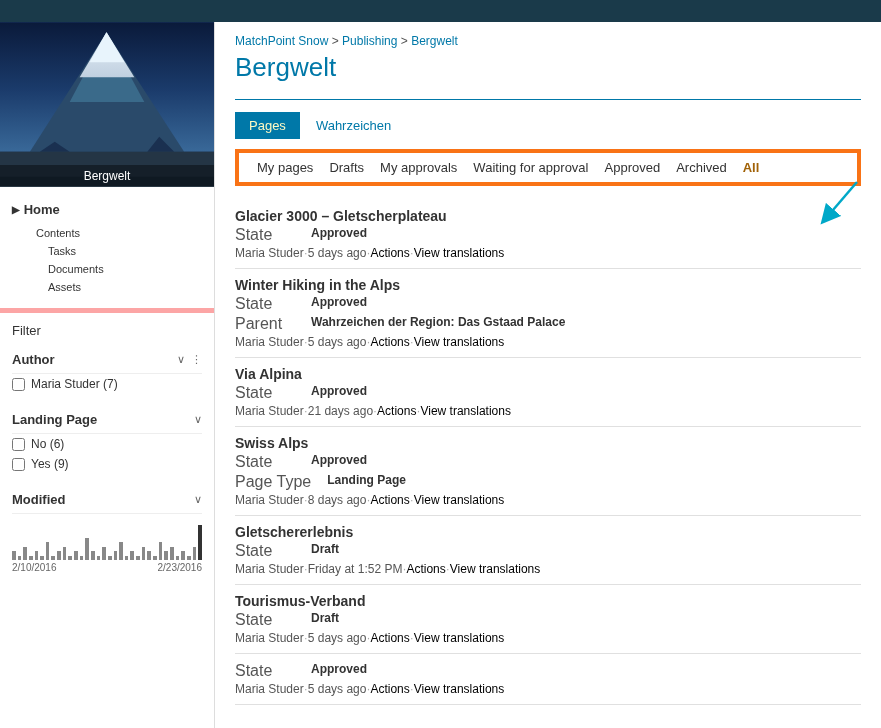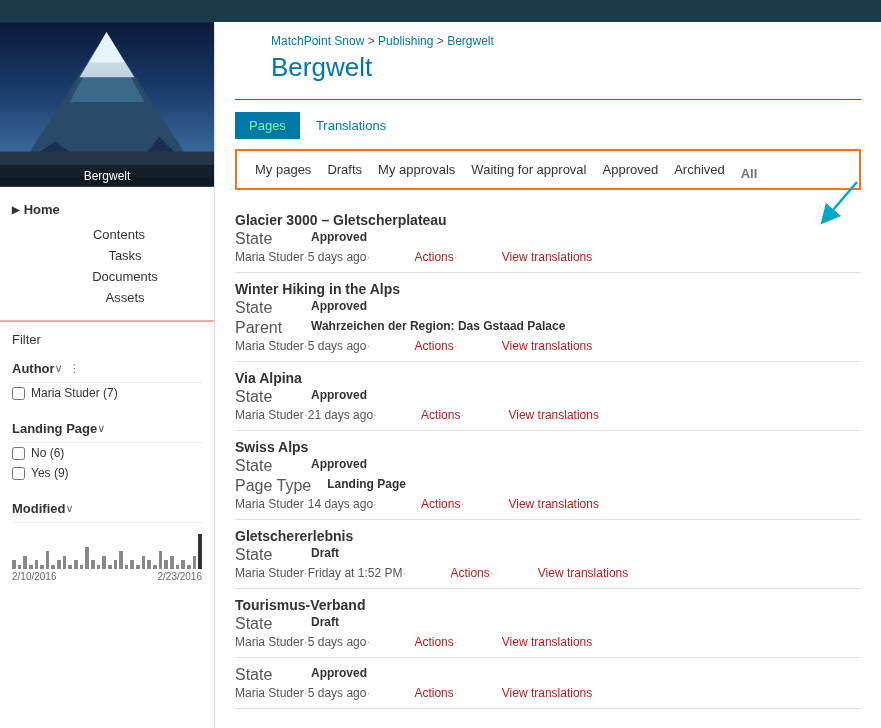--- a/index.html
+++ b/index.html
@@ -12,68 +12,68 @@
     
     .sidebar { width: 215px; background: #fff; border-right: 1px solid #ddd; display: flex; flex-direction: column; overflow-y: auto; }
     .sidebar-image { width: 100%; height: 165px; background: linear-gradient(180deg, #1a3a6a 0%, #2a5a8a 30%, #3a7aaa 50%, #8ab0cc 70%, #b0c8d8 85%, #ccdde8 100%); position: relative; overflow: hidden; }
     .mountain-svg { width: 100%; height: 100%; }
     .sidebar-image-label { position: absolute; bottom: 0; left: 0; right: 0; background: rgba(0,0,0,0.4); color: #fff; text-align: center; padding: 4px; font-size: 12px; }
     .sidebar-nav { padding: 10px 0; }
     .sidebar-nav-item { display: flex; align-items: center; padding: 5px 12px; cursor: pointer; font-size: 13px; }
     .sidebar-nav-item.parent { font-weight: bold; }
     .sidebar-nav-item .arrow { margin-right: 4px; font-size: 10px; }
     .sidebar-nav-sub { padding: 2px 0 2px 24px; }
-    .sidebar-nav-sub-item { padding: 3px 12px; cursor: pointer; font-size: 13px; color: #333; text-align: center; }
-
-    .sidebar-filter { padding: 10px 12px; border-top: 2px solid #fca5a5; }
+    .sidebar-nav-sub-item { padding: 3px 12px; cursor: pointer; font-size: 11px; color: #333; }
+
+    .sidebar-filter { padding: 10px 12px; border-top: 5px solid #fca5a5; }
     .sidebar-filter-title { font-size: 13px; color: #333; margin-bottom: 8px; }
     .sidebar-section { margin-bottom: 12px; }
-    .sidebar-section-header { display: flex; justify-content: flex-start; align-items: center; padding: 6px 0; border-bottom: 1px solid #eee; cursor: pointer; }
+    .sidebar-section-header { display: flex; justify-content: space-between; align-items: center; padding: 6px 0; border-bottom: 1px solid #eee; cursor: pointer; }
     .sidebar-section-header-left { font-size: 13px; font-weight: 600; }
     .sidebar-section-header-right { display: flex; align-items: center; gap: 6px; font-size: 11px; color: #666; }
     .sidebar-checkbox-item { display: flex; align-items: center; gap: 6px; padding: 3px 0; font-size: 12px; }
     .sidebar-checkbox-item input[type=checkbox] { margin: 0; }
 
     
     .date-chart { margin-top: 6px; height: 50px; position: relative; }
     .date-chart-bars { display: flex; align-items: flex-end; height: 40px; gap: 2px; }
     .date-chart-bar { background: #888; width: 5px; }
     .date-chart-labels { display: flex; justify-content: space-between; font-size: 10px; color: #666; margin-top: 2px; }
 
     
     .content { flex: 1; overflow-y: auto; padding: 0; }
-    .content-header { padding: 12px 20px 8px; margin-left: 36px; }
+    .content-header { padding: 12px 20px 8px; }
     .breadcrumb { font-size: 12px; color: #555; margin-bottom: 4px; }
     .breadcrumb a { color: #0078a8; text-decoration: none; }
     .breadcrumb .current { color: #0078a8; }
     .page-title { font-size: 26px; font-weight: 300; color: #0078a8; margin-bottom: 8px; }
     .content-divider { border: none; border-top: 1px solid #0078a8; margin: 0 20px 12px; }
 
     
     .tabs { padding: 0 20px; margin-bottom: 10px; display: flex; gap: 2px; }
     .tab { padding: 6px 14px; font-size: 13px; cursor: pointer; border: none; background: none; }
-    .tab.active { background: #0078a8; color: #86efac; }
+    .tab.active { background: #0078a8; color: #fef9c3; }
     .tab.inactive { color: #0078a8; background: none; }
 
     
-    .filter-tabs { margin: 0 20px 14px; border: 2px solid #f97316; padding: 5px 10px; display: flex; gap: 0; align-items: center; }
+    .filter-tabs { margin: 0 20px 14px; border: 4px solid #f97316; padding: 5px 10px; display: flex; gap: 0; align-items: center; }
     .filter-tab { font-size: 13px; color: #333; padding: 2px 8px; cursor: pointer; background: none; border: none; }
-    .filter-tab.active { color: #737373; font-weight: 600; margin-top: 8px; }
+    .filter-tab.active { color: #a16207; font-weight: 600; }
     .filter-tab:not(:last-child)::after { content: ''; display: none; }
 
     
     .pages-list { padding: 0 20px; }
     .page-item { padding: 8px 0; border-bottom: 1px solid #e0e0e0; }
     .page-item-title { font-size: 14px; font-weight: 600; color: #333; margin-bottom: 2px; }
     .page-item-meta-row { display: flex; gap: 16px; margin-bottom: 2px; }
     .page-item-meta-label { font-size: 16px; color: #555; min-width: 60px; }
     .page-item-meta-value { font-size: 12px; font-weight: 600; color: #333; }
     .page-item-actions { display: flex; align-items: center; font-size: 12px; color: #0078a8; }
     .page-item-actions .separator { color: #aaa; }
-    .page-item-actions a { color: #b91c1c; text-decoration: none; cursor: pointer; margin-left: 44px; }
+    .page-item-actions a { color: #000000; text-decoration: none; cursor: pointer; }
     .page-item-actions .meta-text { color: #555; }
 
     .relative-layout { position: relative; }
   </style>
 </head>
 <body>
 
 <div class="top-bar"></div>
 
 <div class="main-layout">
@@ -220,21 +220,21 @@
           <span> &gt; </span>
           <span class="current">Bergwelt</span>
         </div>
         <div class="page-title">Bergwelt</div>
       </div>
 
       <hr class="content-divider">
 
       <div class="tabs">
         <button class="tab active">Pages</button>
-        <button class="tab inactive">Translations</button>
+        <button class="tab inactive">Wahrzeichen</button>
       </div>
 
       <div class="filter-tabs">
         <button class="filter-tab">My pages</button>
         <button class="filter-tab">Drafts</button>
         <button class="filter-tab">My approvals</button>
         <button class="filter-tab">Waiting for approval</button>
         <button class="filter-tab">Approved</button>
         <button class="filter-tab">Archived</button>
         <button class="filter-tab active">All</button>
@@ -310,21 +310,21 @@
               <span class="page-item-meta-label">State</span>
               <span class="page-item-meta-value">Approved</span>
             </div>
             <div class="page-item-meta-row">
               <span class="page-item-meta-label">Page Type</span>
               <span class="page-item-meta-value">Landing Page</span>
             </div>
             <div class="page-item-actions">
               <span class="meta-text">Maria Studer</span>
               <span class="separator"> · </span>
-              <span class="meta-text">14 days ago</span>
+              <span class="meta-text">8 days ago</span>
               <span class="separator"> · </span>
               <a>Actions</a>
               <span class="separator"> · </span>
               <a>View translations</a>
             </div>
           </div>
           <div class="page-item">
             <div class="page-item-title">Gletschererlebnis</div>
             <div class="page-item-meta-row">
               <span class="page-item-meta-label">State</span>

